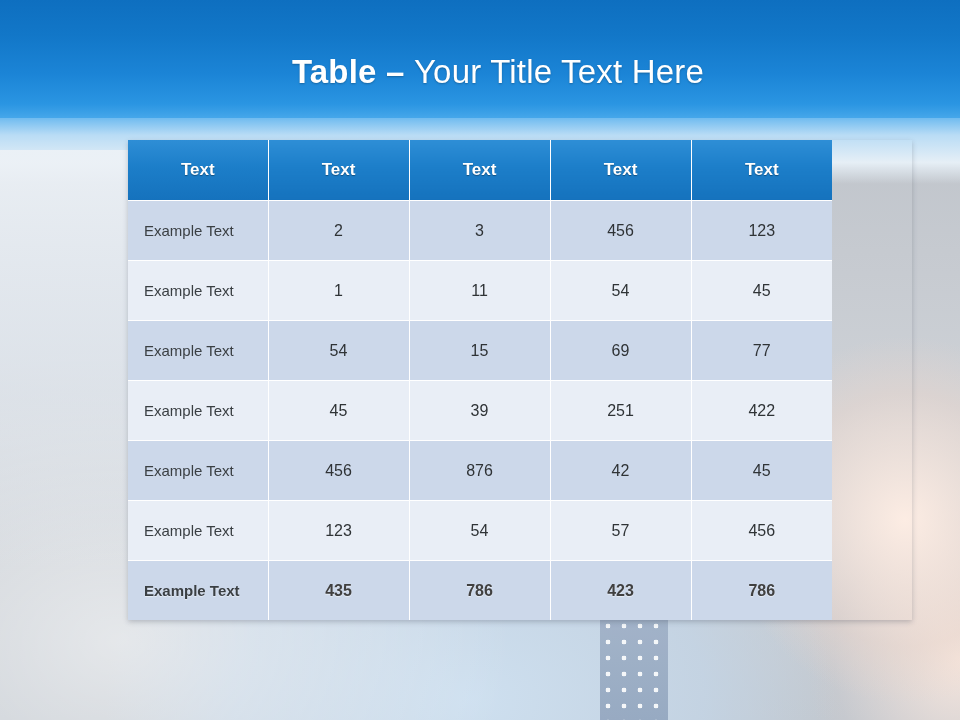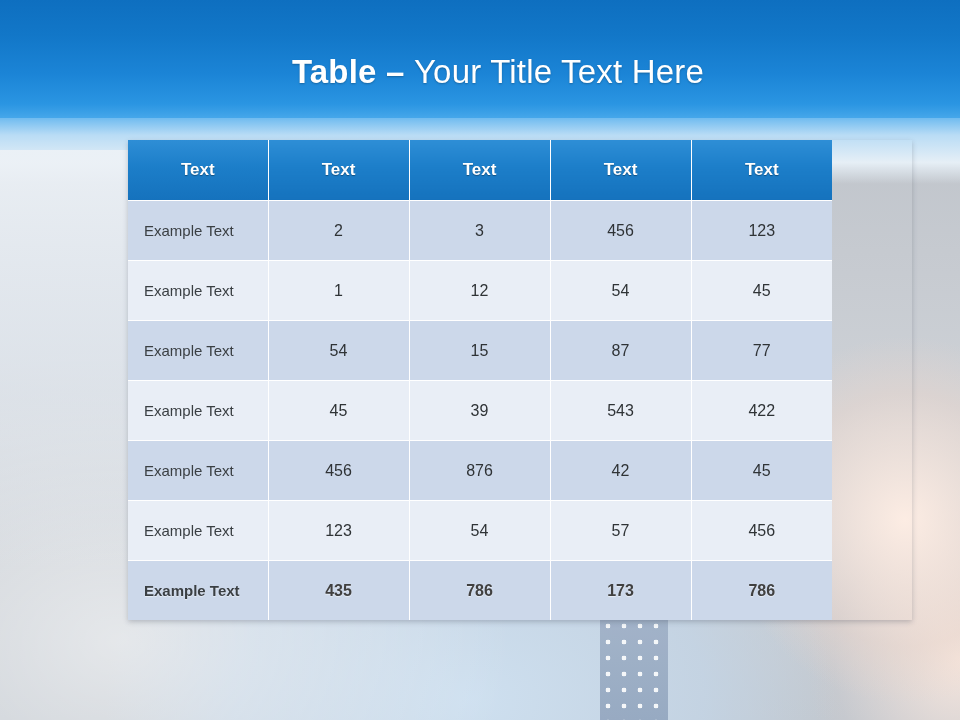--- a/index.html
+++ b/index.html
@@ -182,56 +182,56 @@
         <tr class="odd">
           <td class="label">Example Text</td>
           <td>2</td>
           <td>3</td>
           <td>456</td>
           <td>123</td>
         </tr>
         <tr class="even">
           <td class="label">Example Text</td>
           <td>1</td>
-          <td>12</td>
+          <td>11</td>
           <td>54</td>
           <td>45</td>
         </tr>
         <tr class="odd">
           <td class="label">Example Text</td>
           <td>54</td>
           <td>15</td>
-          <td>87</td>
+          <td>69</td>
           <td>77</td>
         </tr>
         <tr class="even">
           <td class="label">Example Text</td>
           <td>45</td>
           <td>39</td>
-          <td>543</td>
+          <td>251</td>
           <td>422</td>
         </tr>
         <tr class="odd">
           <td class="label">Example Text</td>
           <td>456</td>
           <td>876</td>
           <td>42</td>
           <td>45</td>
         </tr>
         <tr class="even">
           <td class="label">Example Text</td>
           <td>123</td>
           <td>54</td>
           <td>57</td>
           <td>456</td>
         </tr>
         <tr class="total">
           <td class="label">Example Text</td>
           <td>435</td>
           <td>786</td>
-          <td>173</td>
+          <td>423</td>
           <td>786</td>
         </tr>
       </tbody>
     </table>
   </div>
 
 </div>
 
 </body></html>

